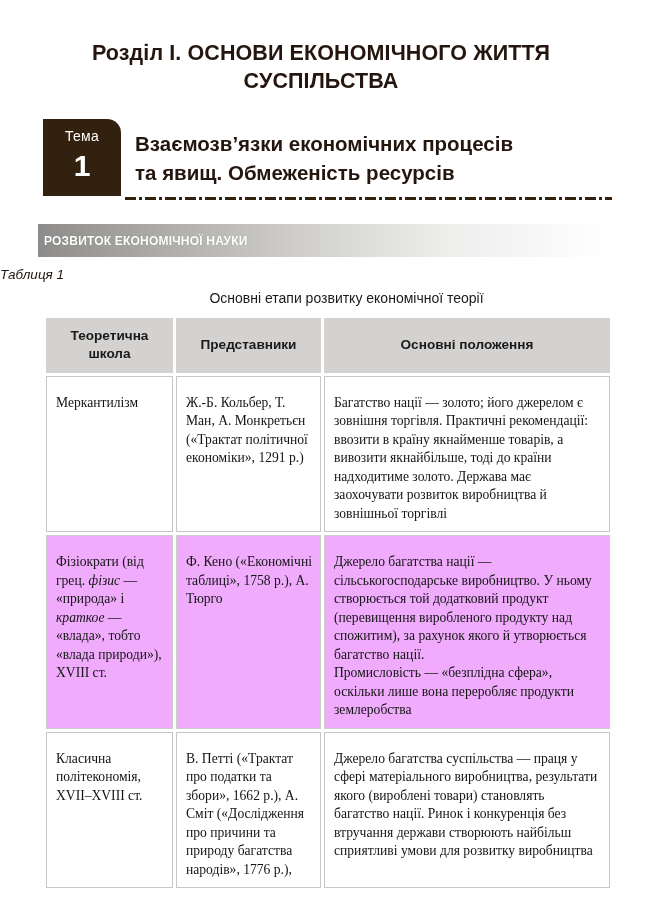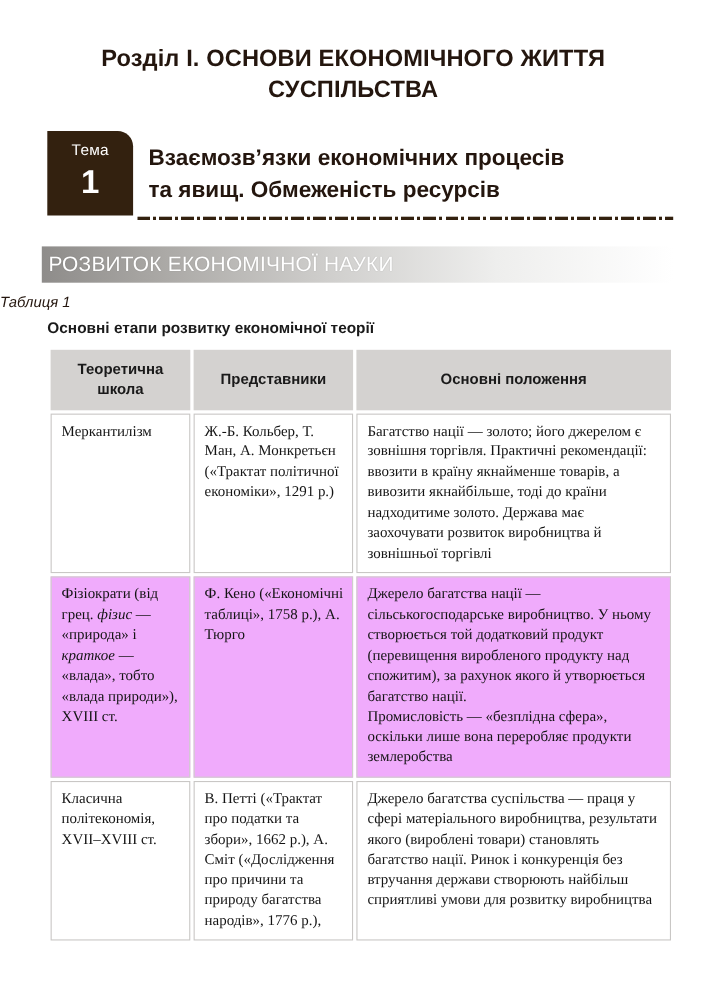--- a/index.html
+++ b/index.html
@@ -102,43 +102,43 @@
   
   .section-banner {
     margin: 23px 38px 0 38px;
     height: 33px;
     background: linear-gradient(to right, #8e8c8a 0%, #a9a7a4 18%, #cfcecc 45%, #eeeeed 72%, #ffffff 100%);
     display: flex;
     align-items: center;
   }
   .section-banner .section-title {
     font-family: "Liberation Sans", "DejaVu Sans", sans-serif;
-    font-weight: normal;
-    font-size: 19px;
+    font-weight: bold;
+    font-size: 12px;
     letter-spacing: .2px;
     color: #ffffff;
     padding-left: 6px;
     text-shadow: 0 0 1px rgba(0,0,0,.25);
   }
 
   
   .table-number {
     margin: 10px 38px 0 0;
     text-align: left;
     font-family: "Liberation Sans", "DejaVu Sans", sans-serif;
     font-style: italic;
     font-weight: normal;
     font-size: 13.5px;
     color: #24160e;
   }
   .table-caption {
     margin-top: 8px;
-    text-align: left;
-    font-family: "Liberation Sans", "DejaVu Sans", sans-serif;
-    font-weight: bold;
+    text-align: center;
+    font-family: "Liberation Sans", "DejaVu Sans", sans-serif;
+    font-weight: normal;
     font-size: 14px;
     color: #1a1a1a;
     padding-left: 43px;
   }
 
   
   .table-wrap {
     margin: 9px 40px 0 43px;
   }
   table.etapy {
@@ -160,21 +160,21 @@
     font-size: 13.6px;
     color: #1a1a1a;
     text-align: center;
     vertical-align: middle;
     padding: 9px 6px 10px 6px;
     line-height: 1.32;
   }
   table.etapy td {
     border: 1px solid #c9c7c5;
     vertical-align: top;
-    padding: 6px 8px 8px 9px;
+    padding: 17px 8px 8px 9px;
     line-height: 1.36;
     font-family: "Liberation Serif", "DejaVu Serif", serif;
     font-size: 13.6px;
     color: #141414;
   }
   table.etapy tr.shaded td {
     background: #f0abfc;
     border-color: #cfcdcb;
   }
   table.etapy td p { margin: 0; }

